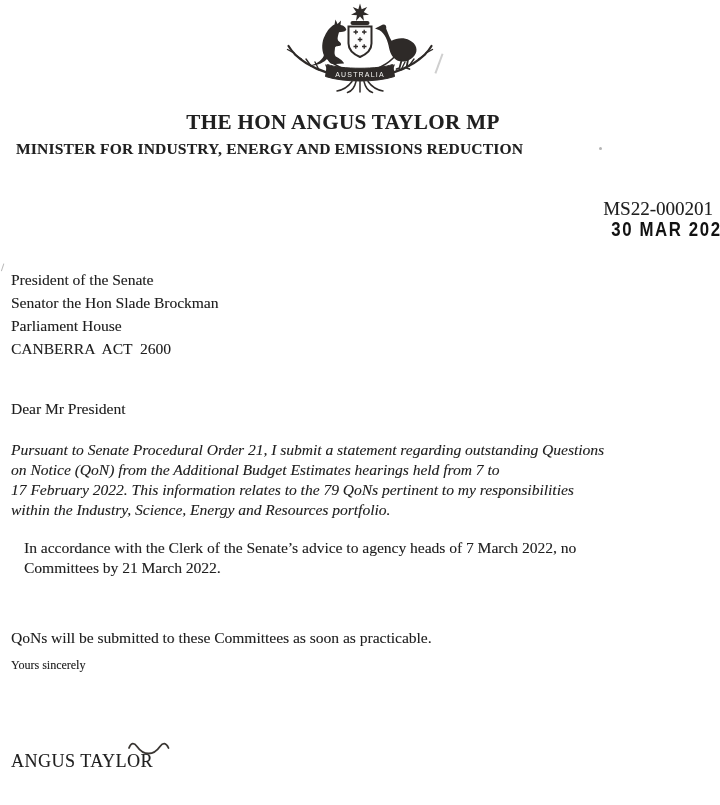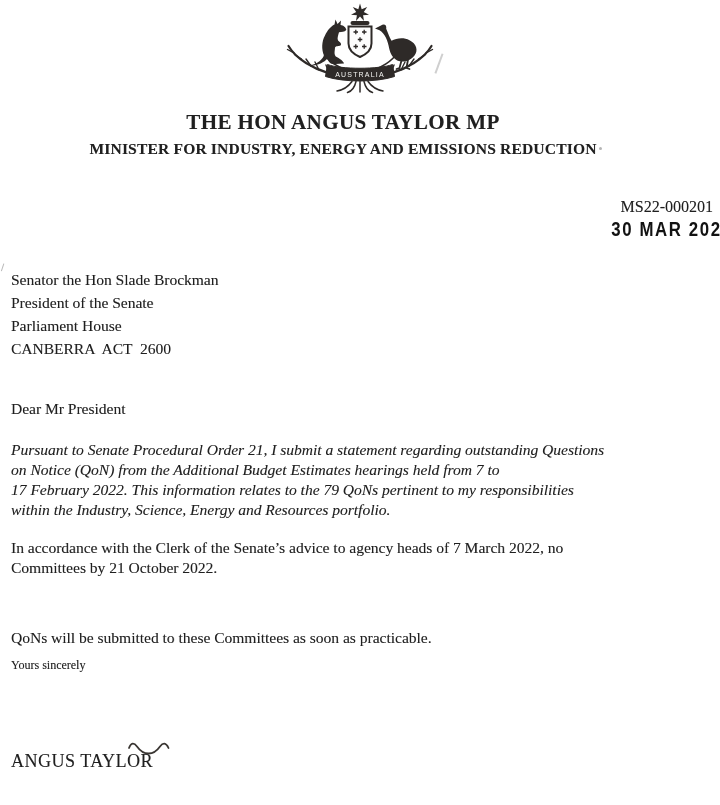--- a/index.html
+++ b/index.html
@@ -24,30 +24,30 @@
   .crest { left: 278px; top: 2px; width: 164px; height: 92px; }
 
   .sender-name {
     left: 0; top: 110px; width: 686px;
     text-align: center;
     font-weight: bold;
     font-size: 21px;
     letter-spacing: 0.4px;
   }
   .sender-title {
-    left: 0; top: 140px; width: 686px;
-    text-align: center;
+    left: 16px; top: 140px; width: 686px;
+    text-align: left;
     font-weight: bold;
     font-size: 15.5px;
     letter-spacing: 0.2px;
   }
 
   .ref {
     top: 198px; right: 44px;
-    font-size: 16px;
+    font-size: 19px;
   }
   .stamp {
     top: 217px; right: 24px;
     font-family: "Liberation Sans", sans-serif;
     font-weight: 700;
     font-size: 21px;
     letter-spacing: 2px;
     color: #121212;
     transform: scaleX(0.8);
     transform-origin: right top;
@@ -60,21 +60,21 @@
     line-height: 23px;
   }
   .salutation { left: 11px; top: 400px; font-size: 15.5px; }
 
   .para {
     left: 11px;
     font-size: 15.5px;
     line-height: 20px;
   }
   .para-1 { top: 440px; font-style: italic; }
-  .para-2 { top: 538px; }
+  .para-2 { top: 538px; margin-left: 13px; }
   .para-3 { top: 628px; }
 
   .closing { left: 11px; top: 658px; font-size: 12px; }
 
   .signatory {
     left: 11px; top: 751px;
     font-size: 18px;
     letter-spacing: 0.5px;
   }
   .scribble { left: 127px; top: 741px; }
@@ -132,38 +132,38 @@
     </svg>
   </div>
 
   <div class="abs sender-name ink">THE HON ANGUS TAYLOR MP</div>
   <div class="abs sender-title ink">MINISTER FOR INDUSTRY, ENERGY AND EMISSIONS REDUCTION</div>
 
   <div class="abs ref ink">MS22-000201</div>
   <div class="abs stamp">30 MAR 2022</div>
 
   <div class="abs recipient ink">
+    <div class="line">President of the Senate</div>
     <div class="line">Senator the Hon Slade Brockman</div>
-    <div class="line">President of the Senate</div>
     <div class="line">Parliament House</div>
     <div class="line">CANBERRA  ACT  2600</div>
   </div>
 
   <div class="abs salutation ink">Dear Mr President</div>
 
   <div class="abs para para-1 ink">
     <div class="line">Pursuant to Senate Procedural Order 21, I submit a statement regarding outstanding Questions</div>
     <div class="line">on Notice (QoN) from the Additional Budget Estimates hearings held from 7 to</div>
     <div class="line">17 February 2022. This information relates to the 79 QoNs pertinent to my responsibilities</div>
     <div class="line">within the Industry, Science, Energy and Resources portfolio.</div>
   </div>
 
   <div class="abs para para-2 ink">
     <div class="line">In accordance with the Clerk of the Senate’s advice to agency heads of 7 March 2022, no</div>
-    <div class="line">Committees by 21 October 2022.</div>
+    <div class="line">Committees by 21 March 2022.</div>
   </div>
 
   <div class="abs para para-3 ink">
     <div class="line">QoNs will be submitted to these Committees as soon as practicable.</div>
   </div>
 
   <div class="abs closing ink">Yours sincerely</div>
 
   <svg class="abs scribble" width="44" height="18" viewBox="0 0 44 18">
     <path d="M2,7 C4,1.5 7,1.5 10,5.5 C13.5,10.5 17.5,12.5 21.5,12.5 C25.5,12.5 29.5,10.5 33,5.5 C36,1.5 39,1.5 41.5,7" stroke="#3a3633" stroke-width="1.8" fill="none" stroke-linecap="round"></path>

